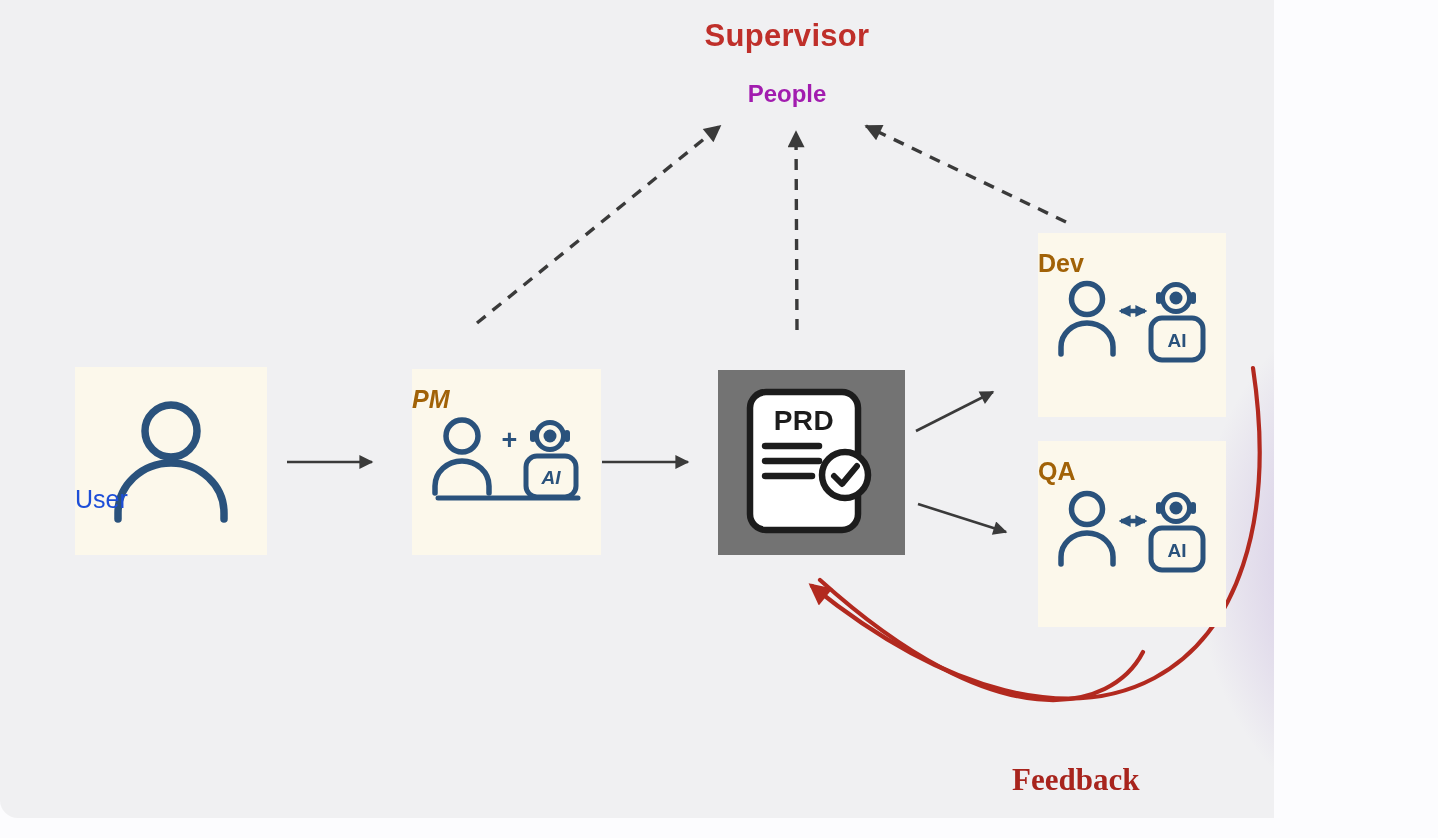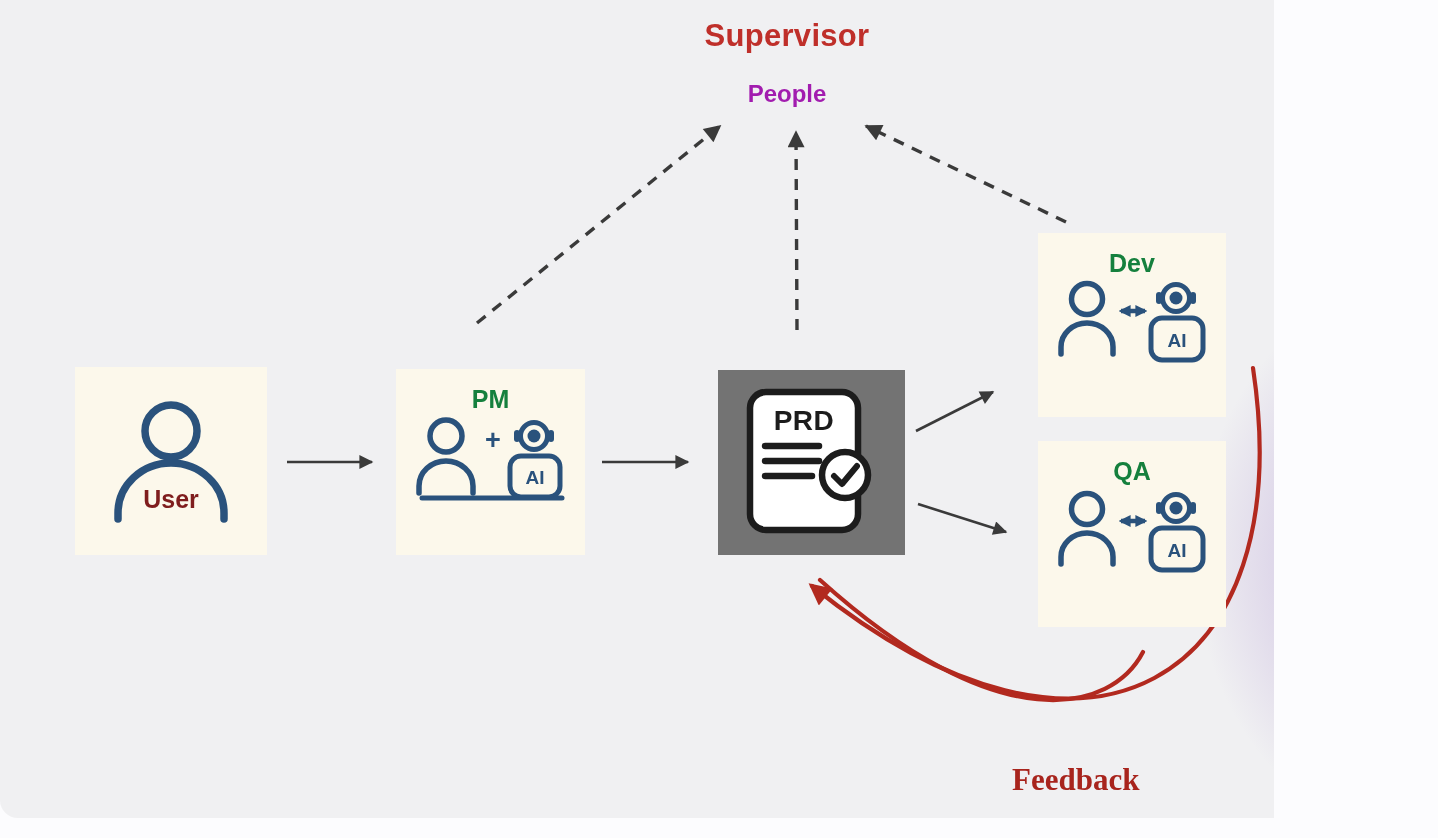--- a/index.html
+++ b/index.html
@@ -35,25 +35,25 @@
   }
   .arrows { position: absolute; left: 0; top: 0; pointer-events: none; }
   .node {
     position: absolute;
   }
   .node.cream { background: #fcf8eb; }
   .node.graybox { background: #737373; }
   .node svg { position: absolute; left: 0; top: 0; }
   .node-label {
     position: absolute; top: 16px; left: 0; width: 100%;
-    text-align: center; font-size: 25px; font-weight: bold; color: #15803d;
+    text-align: left; font-size: 25px; font-weight: bold; color: #a16207;
   }
   .user-label {
     position: absolute; top: 118px; left: 0; width: 100%;
-    text-align: center; font-size: 25px; font-weight: bold; color: #7f1d1d;
+    font-size: 25px; font-weight: normal; color: #1d4ed8;
   }
   .feedback-label {
     position: absolute; left: 1012px; top: 762px; width: 240px;
     font-family: "Liberation Serif", serif;
     font-size: 31px; font-weight: bold; color: #a8241d;
   }
   .ai-text {
     font-family: "Liberation Sans", sans-serif;
     font-size: 19px; font-weight: bold; fill: #2a527c;
   }
@@ -106,21 +106,21 @@
     </svg>
 
     <div class="node cream" style="left:75px; top:367px; width:192px; height:188px;">
       <svg width="192" height="188" viewBox="0 0 192 188">
         <circle cx="96" cy="64" r="26" fill="none" stroke="#2a527c" stroke-width="7.5"></circle>
         <path d="M 43,152 L 43,146 A 53,50 0 0 1 149,146 L 149,152" fill="none" stroke="#2a527c" stroke-width="7.5" stroke-linecap="round"></path>
       </svg>
       <div class="user-label">User</div>
     </div>
 
-    <div class="node cream" style="left:396px; top:369px; width:189px; height:186px;">
+    <div class="node cream" style="left:412px; top:369px; width:189px; height:186px;font-style:italic;">
       <div class="node-label">PM</div>
       <svg width="189" height="186" viewBox="0 0 189 186">
 
         <g>
           <circle cx="50" cy="67" r="16" fill="none" stroke="#2a527c" stroke-width="5.5"></circle>
           <path d="M 23,124 L 23,117 A 27,25 0 0 1 77,117 L 77,124" fill="none" stroke="#2a527c" stroke-width="5.5" stroke-linecap="round"></path>
         </g>
 
         <text x="97" y="80" text-anchor="middle" class="plus-text">+</text>
 

